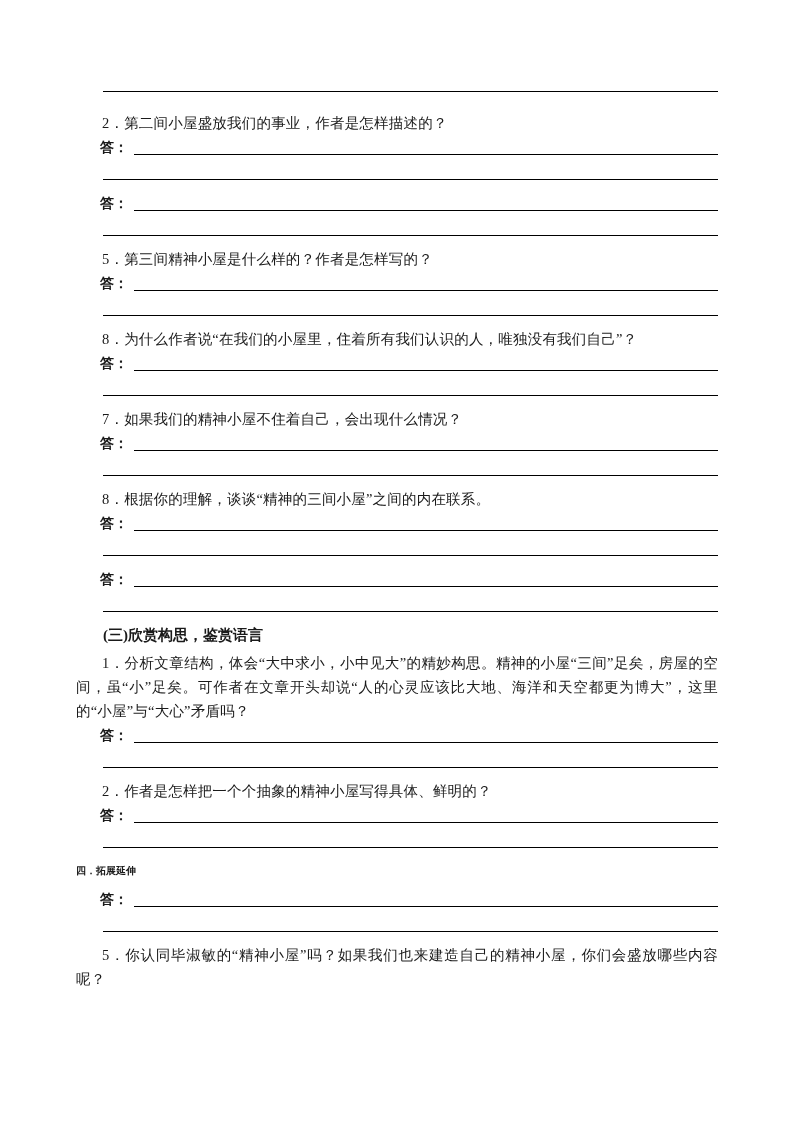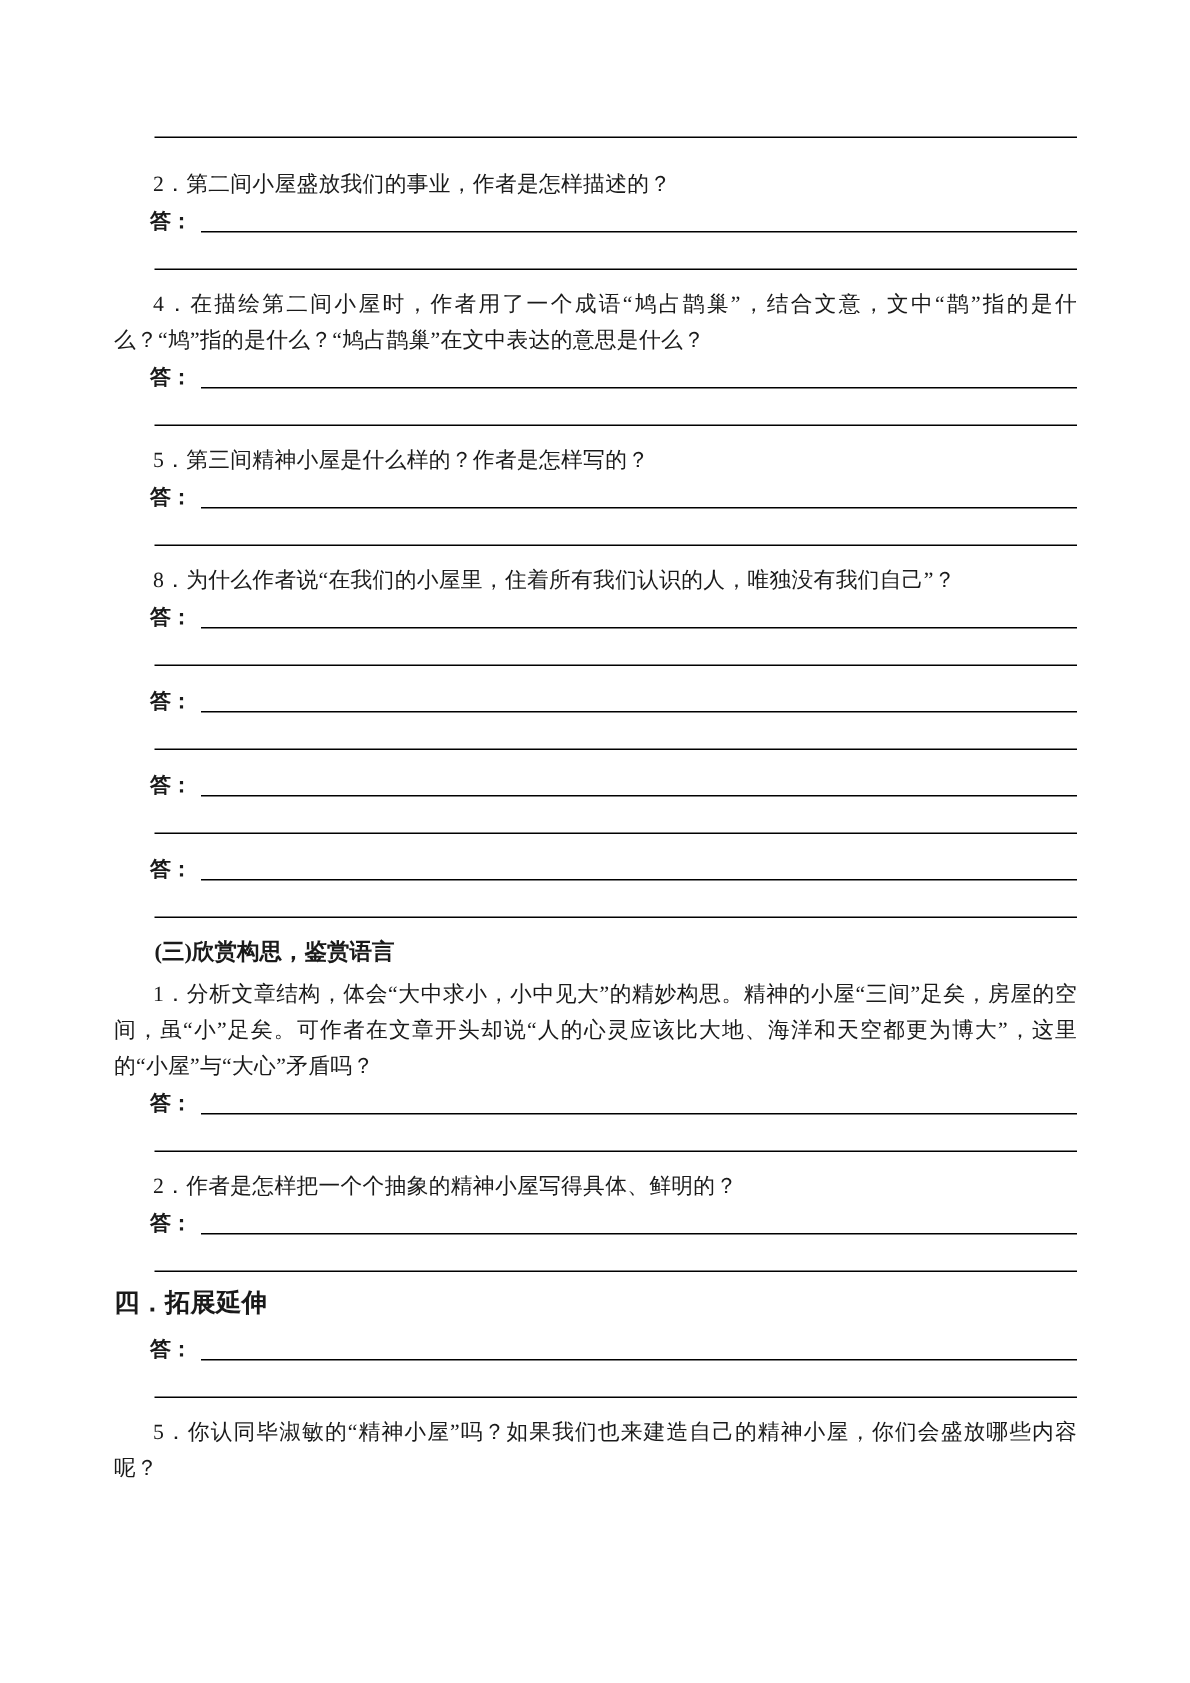--- a/index.html
+++ b/index.html
@@ -72,43 +72,42 @@
     margin: 0 0 4px 0;
     font-size: 15px;
     line-height: 24px;
     text-indent: 27px;
     font-weight: bold;
     font-family: Liberation Serif, serif;
   }
   
   .section-major {
     margin: 0 0 4px 0;
-    font-size: 17px;
+    font-size: 10px;
     line-height: 24px;
     text-indent: 0;
     font-weight: bold;
-    font-family: Liberation Mono, monospace;
+    font-family: Liberation Sans, sans-serif;
   }
 </style>
 </head>
 <body>
 
 <div class="page">
   <div>
       <div class="line-solo"></div>
       <div class="qblock">
         <p class="q">2．第二间小屋盛放我们的事业，作者是怎样描述的？</p>
         <div class="ans-row">
           <span class="ans-label">答：</span>
           <span class="ans-underline"></span>
         </div>
         <div class="line2"></div>
       </div>
       <div class="qblock">
-        <p class="q">4．在描绘第二间小屋时，作者用了一个成语“鸠占鹊巢”，结合文意，文中“鹊”指的是什么？“鸠”指的是什么？“鸠占鹊巢”在文中表达的意思是什么？</p>
         <div class="ans-row">
           <span class="ans-label">答：</span>
           <span class="ans-underline"></span>
         </div>
         <div class="line2"></div>
       </div>
       <div class="qblock">
         <p class="q">5．第三间精神小屋是什么样的？作者是怎样写的？</p>
         <div class="ans-row">
           <span class="ans-label">答：</span>
@@ -118,27 +117,29 @@
       </div>
       <div class="qblock">
         <p class="q">8．为什么作者说“在我们的小屋里，住着所有我们认识的人，唯独没有我们自己”？</p>
         <div class="ans-row">
           <span class="ans-label">答：</span>
           <span class="ans-underline"></span>
         </div>
         <div class="line2"></div>
       </div>
       <div class="qblock">
+        <p class="q">7．如果我们的精神小屋不住着自己，会出现什么情况？</p>
         <div class="ans-row">
           <span class="ans-label">答：</span>
           <span class="ans-underline"></span>
         </div>
         <div class="line2"></div>
       </div>
       <div class="qblock">
+        <p class="q">8．根据你的理解，谈谈“精神的三间小屋”之间的内在联系。</p>
         <div class="ans-row">
           <span class="ans-label">答：</span>
           <span class="ans-underline"></span>
         </div>
         <div class="line2"></div>
       </div>
       <div class="qblock">
         <div class="ans-row">
           <span class="ans-label">答：</span>
           <span class="ans-underline"></span>

